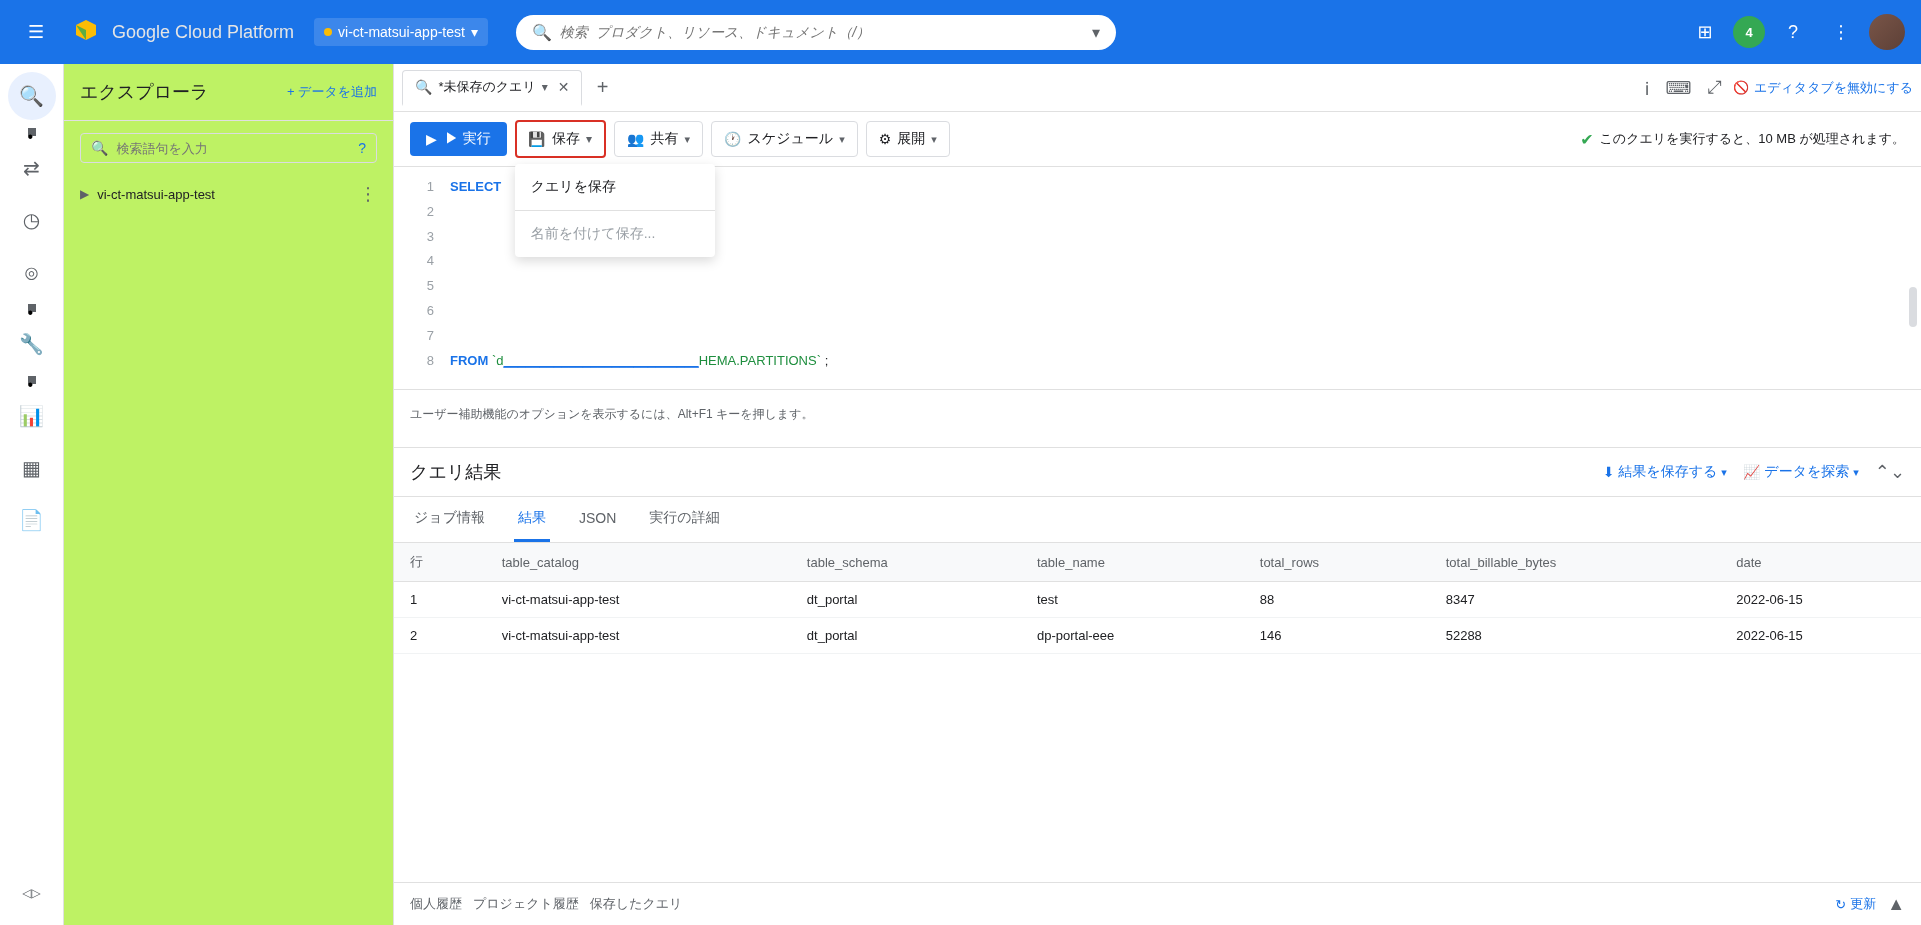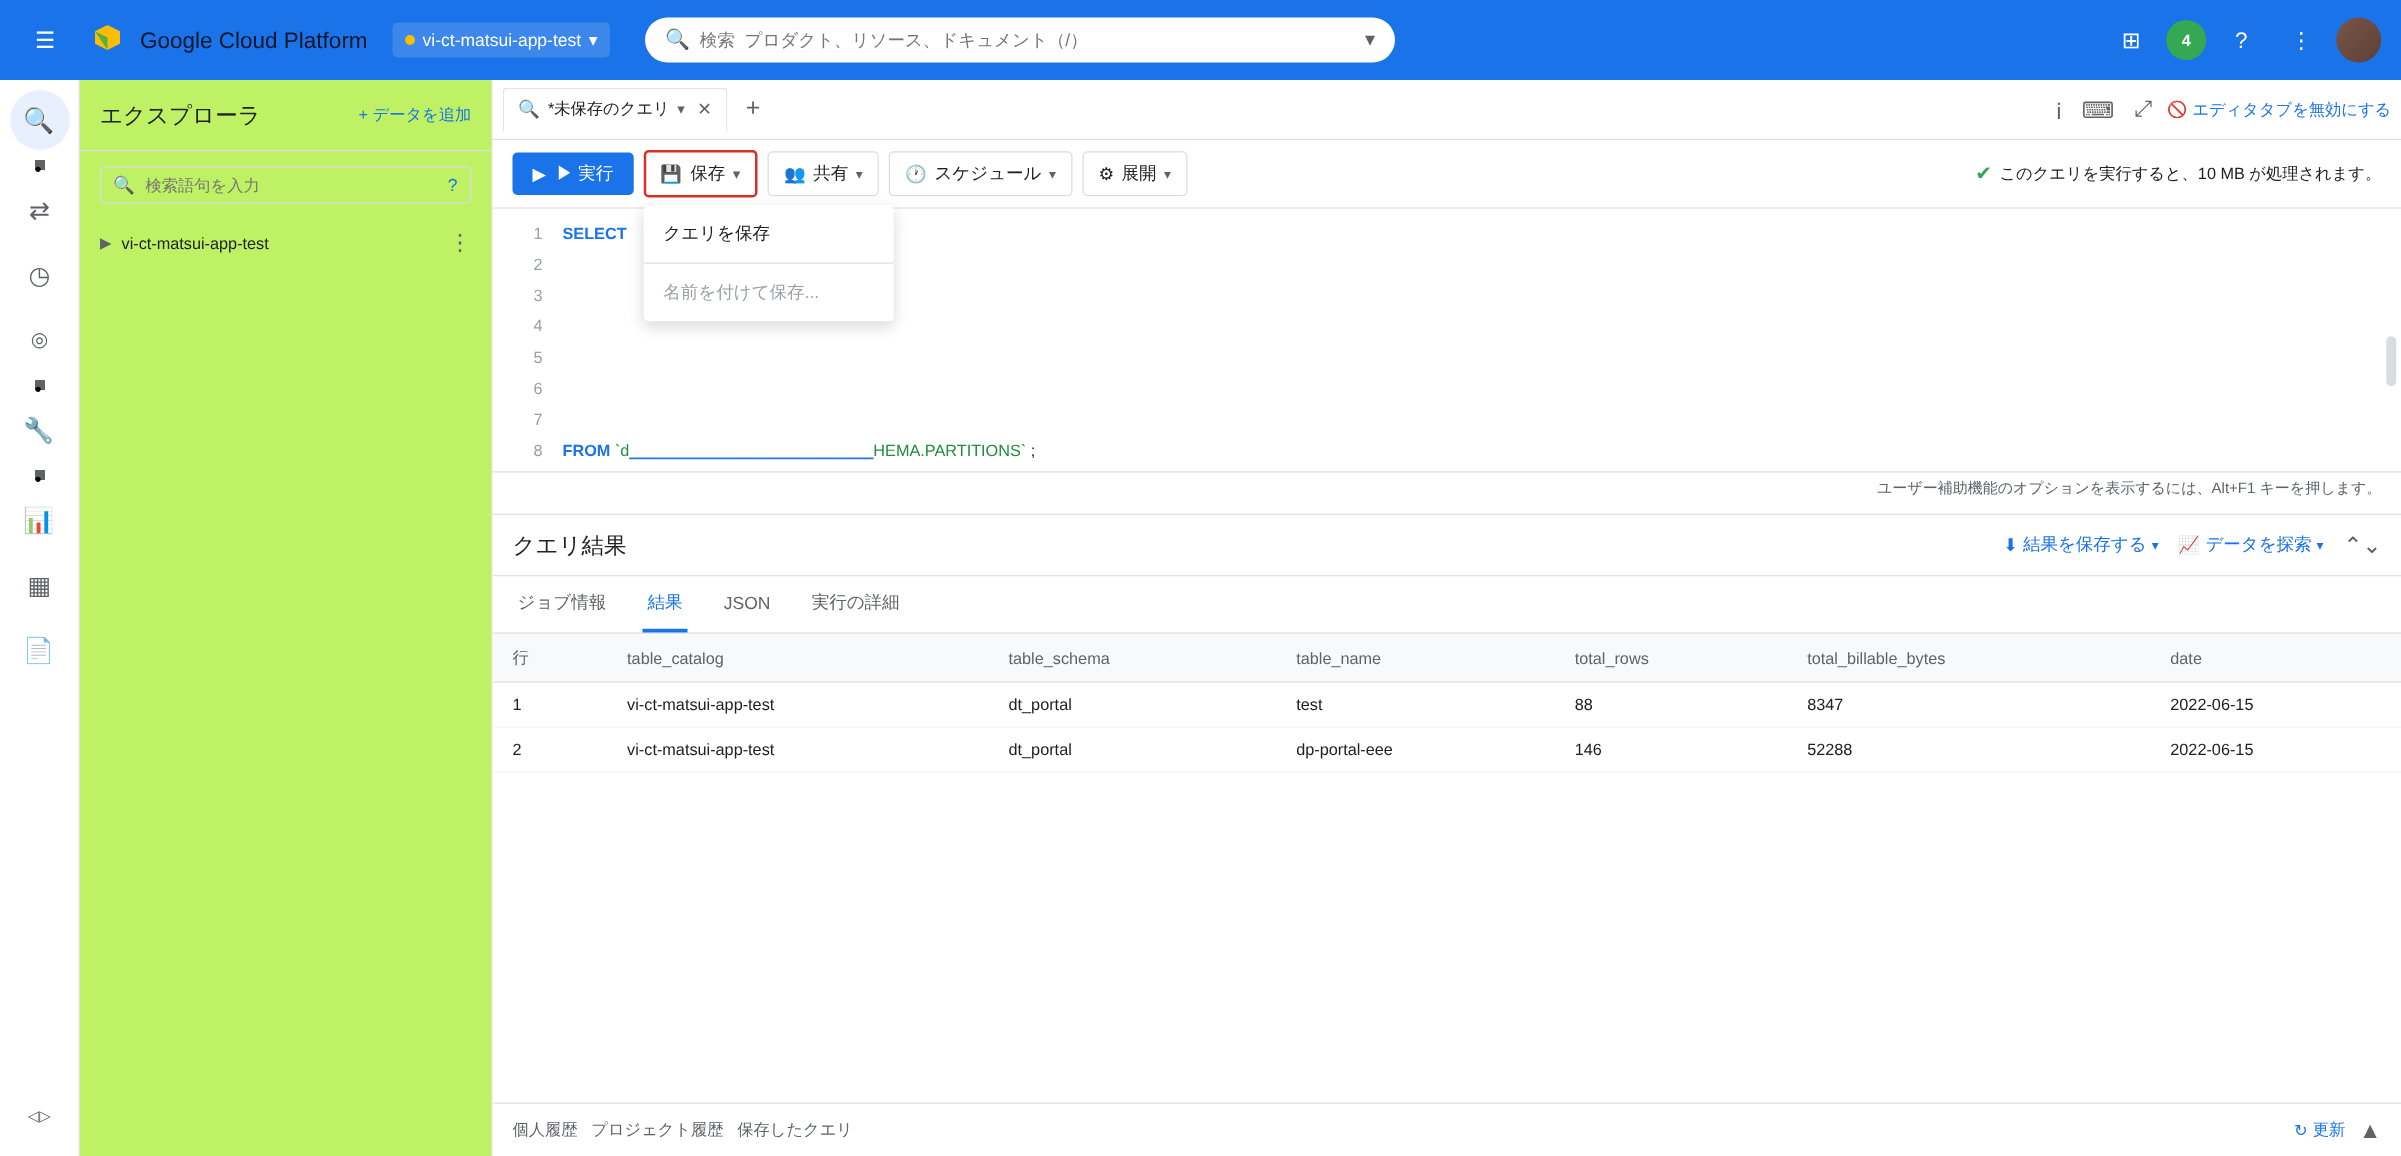--- a/index.html
+++ b/index.html
@@ -6,21 +6,21 @@
     body { width: 1921px; height: 925px; overflow: hidden; background: #f8f9fa; }
 
     
     .top-nav {
       display: flex; align-items: center;
       background: #1a73e8; height: 64px; padding: 0 16px; gap: 12px;
       position: relative; z-index: 100;
     }
     .hamburger { color: white; font-size: 20px; cursor: pointer; padding: 8px; }
     .gcp-logo { display: flex; align-items: center; gap: 8px; }
-    .gcp-title { color: #0f172a; font-size: 18px; font-weight: 400; white-space: nowrap; }
+    .gcp-title { color: #e5e5e5; font-size: 18px; font-weight: 400; white-space: nowrap; }
     .project-selector {
       display: flex; align-items: center; gap: 6px;
       background: rgba(255,255,255,0.15); border-radius: 4px;
       padding: 6px 10px; cursor: pointer; color: white; font-size: 14px;
       margin-left: 8px;
     }
     .project-dot { width: 8px; height: 8px; background: #fbbc04; border-radius: 50%; }
     .search-bar {
       flex: 1; max-width: 600px; margin: 0 16px;
       display: flex; align-items: center;
@@ -177,22 +177,22 @@
       border-bottom: 1px solid #e0e0e0; position: relative;
     }
     .editor-line {
       display: flex; align-items: flex-start; padding: 2px 16px;
       font-family: 'Courier New', monospace; font-size: 13px; line-height: 1.6;
     }
     .line-num { width: 24px; color: #9aa0a6; text-align: right; margin-right: 16px; flex-shrink: 0; }
     .line-content { flex: 1; }
     .sql-keyword { color: #1a73e8; font-weight: bold; }
     .editor-hint {
-      text-align: right; padding: 4px 16px; font-size: 12px; color: #5f6368;
-      border-top: 1px solid #e0e0e0; margin-top: 4px;
+      text-align: left; padding: 16px 16px; font-size: 12px; color: #5f6368;
+      border-top: 1px solid #e0e0e0; margin-top: 16px;
     }
     .editor-scrollbar {
       position: absolute; right: 4px; top: 50%; width: 8px; height: 40px;
       background: #dadce0; border-radius: 4px; transform: translateY(-50%);
     }
 
     
     .results-area { flex: 1; background: white; display: flex; flex-direction: column; overflow: hidden; }
     .results-header {
       display: flex; align-items: center; justify-content: space-between;
@@ -258,21 +258,21 @@
   </div>
 
   <div class="project-selector">
     <span class="project-dot"></span>
     <span>vi-ct-matsui-app-test</span>
     <span>▾</span>
   </div>
 
   <div class="search-bar">
     <span style="color:#5f6368;">🔍</span>
-    <input type="text" style="min-width: 400px;" placeholder="検索  プロダクト、リソース、ドキュメント（/）">
+    <input type="text" style="min-width: 400px; font-style: italic;" placeholder="検索  プロダクト、リソース、ドキュメント（/）">
     <span class="search-expand">▾</span>
   </div>
 
   <div class="nav-icons">
     <button class="nav-icon-btn">⊞</button>
     <div class="notif-badge">
       <span>4</span>
     </div>
     <button class="nav-icon-btn">?</button>
     <button class="nav-icon-btn">⋮</button>

